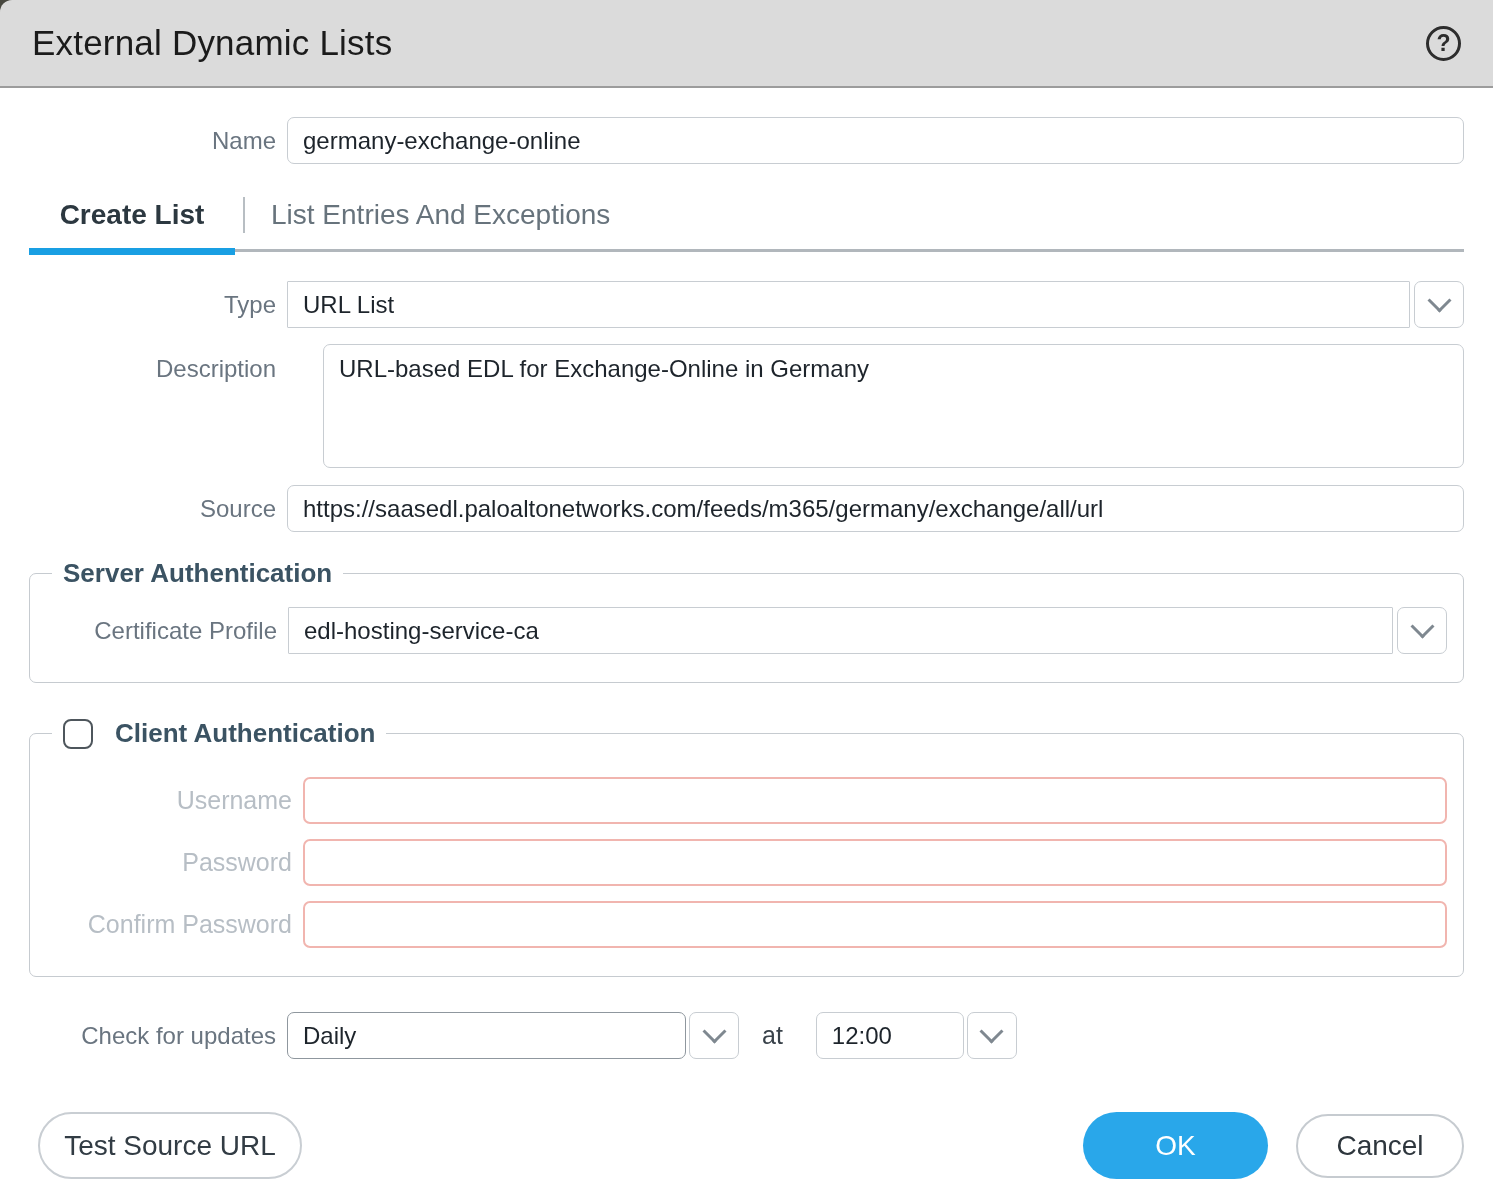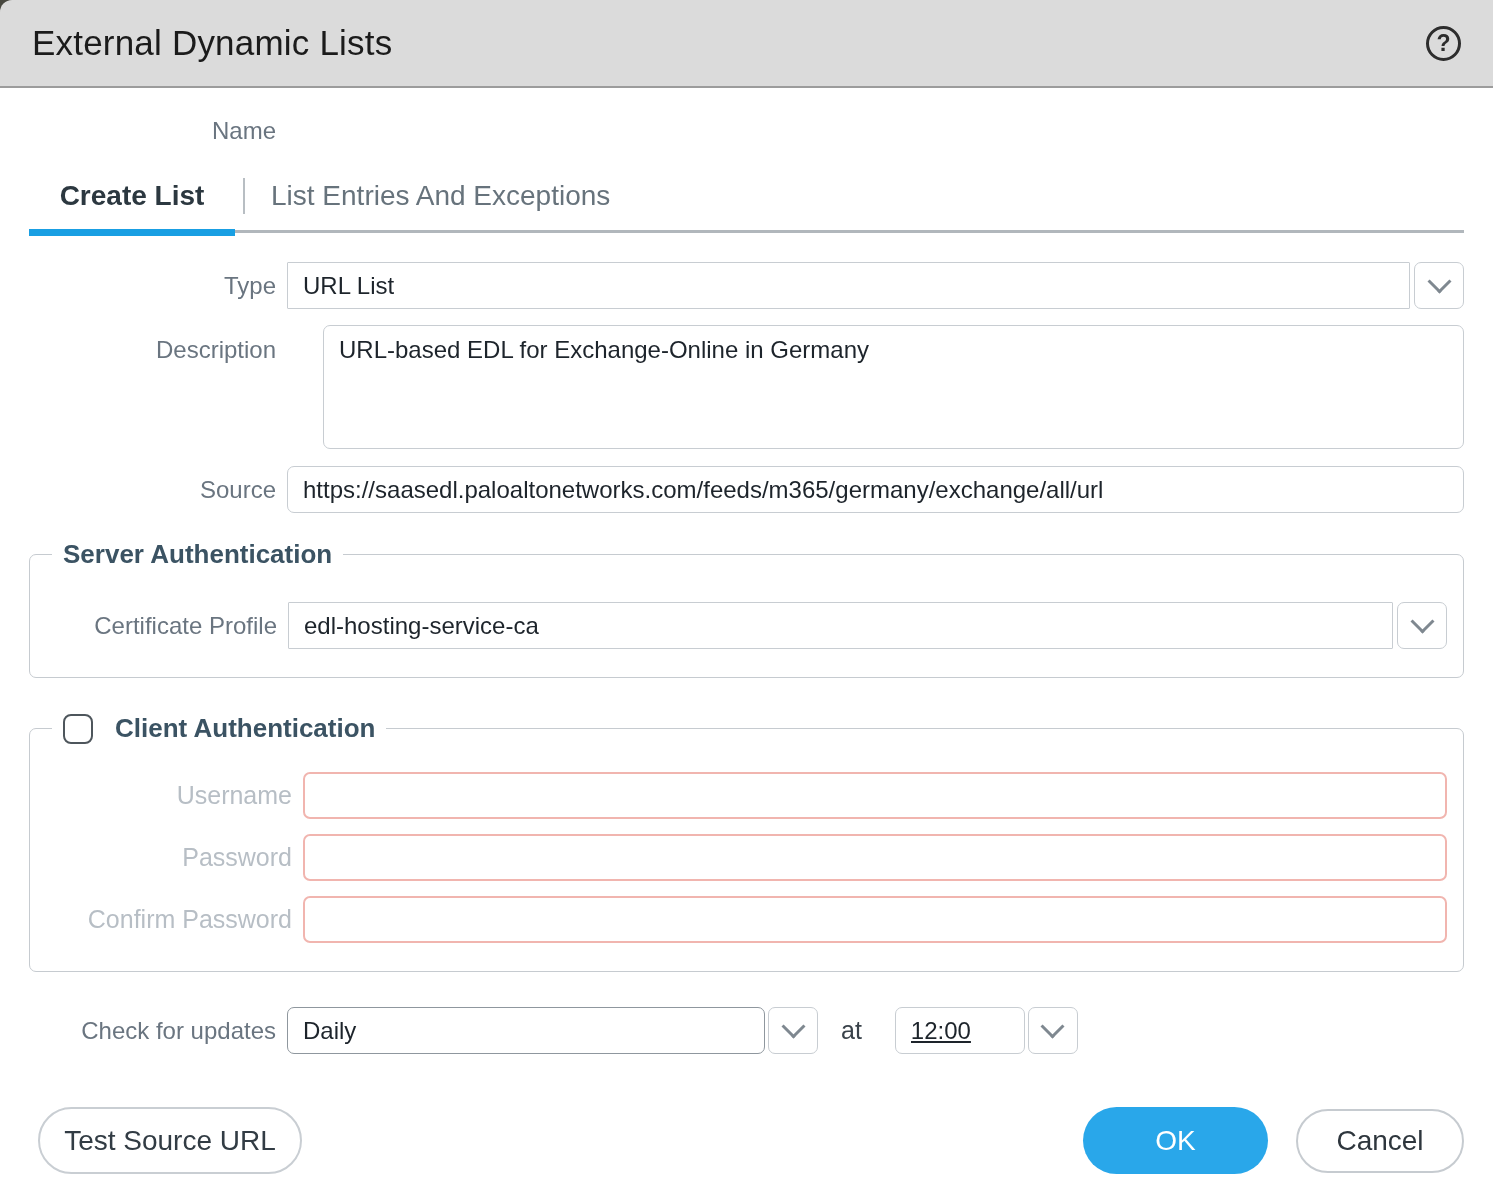--- a/index.html
+++ b/index.html
@@ -53,35 +53,35 @@
   .tab-inactive { margin-left:26px; font-size:28px; color:#67737c; cursor:pointer; }
 
   
   fieldset { border:1px solid #c6cbd0; border-radius:7px; padding:16px 16px 28px 0; }
   .fs-server { margin-top:26px; }
   .fs-client { margin-top:35px; padding-top:20px; }
   legend { margin-left:22px; padding:0 11px; font-size:26px; font-weight:700; color:#3b5363; }
   .legend-flex { display:flex; align-items:center; gap:22px; }
   .checkbox { width:30px; height:30px; border:2px solid #4e565c; border-radius:8px; background:#fff; cursor:pointer; flex-shrink:0; }
 
-  .fs-server .row { margin-top:16px; }
+  .fs-server .row { margin-top:2px; }
 
   .fs-client .row { margin-top:15px; }
   .fs-client .row:first-of-type { margin-top:8px; }
   .lbl-dis { width:262px; flex-shrink:0; text-align:right; font-size:25px; color:#b7bec5; }
   input.tx-err { border:2px solid #f1b5af; border-radius:7px; background:#fff; height:47px; width:100%; outline:none; }
 
   
   .row-check { margin-top:35px; }
   .combo-freq { display:flex; margin-left:11px; }
-  .combo-freq input.tx { width:478px; border-color:#8f979e; }
+  .combo-freq input.tx { width:399px; border-color:#8f979e; }
   .combo-freq .chev-btn, .combo-time .chev-btn { margin-left:3px; }
   .at-lbl { font-size:25px; color:#39424a; margin:0 33px 0 23px; }
   .combo-time { display:flex; }
-  .combo-time input.tx { width:130px;text-decoration:underline; }
+  .combo-time input.tx { width:148px; }
 
   
   .btn-row { margin-top:53px; display:flex; align-items:center; padding:0 0 0 9px; }
   .btn { font-family:"Liberation Sans",sans-serif; font-size:28px; cursor:pointer; }
   .btn-test { width:264px; height:67px; border:2px solid #c9ced3; border-radius:34px; background:#fff; color:#323c44; }
   .btn-ok { width:185px; height:67px; border:none; border-radius:34px; background:#29a7ea; color:#fff; margin-left:auto; }
   .btn-cancel { width:168px; height:64px; border:2px solid #c6cbd0; border-radius:32px; background:#fff; color:#2e363d; margin-left:28px; }
 </style>
 </head>
 <body>
@@ -91,20 +91,23 @@
 
   <div class="titlebar">
     <div class="title">External Dynamic Lists</div>
     <div class="help-btn">?</div>
   </div>
 
   <div class="content">
 
     <div class="row row-name">
       <div class="lbl">Name</div>
+      <div class="fld">
+        <input class="tx" type="text" value="germany-exchange-online" style="">
+      </div>
     </div>
 
     <div class="tabs">
       <div class="tab-active">Create List</div>
       <div class="tab-divider"></div>
       <div class="tab-inactive">List Entries And Exceptions</div>
       <div class="tab-underline"></div>
     </div>
 
     <div class="row row-type">

